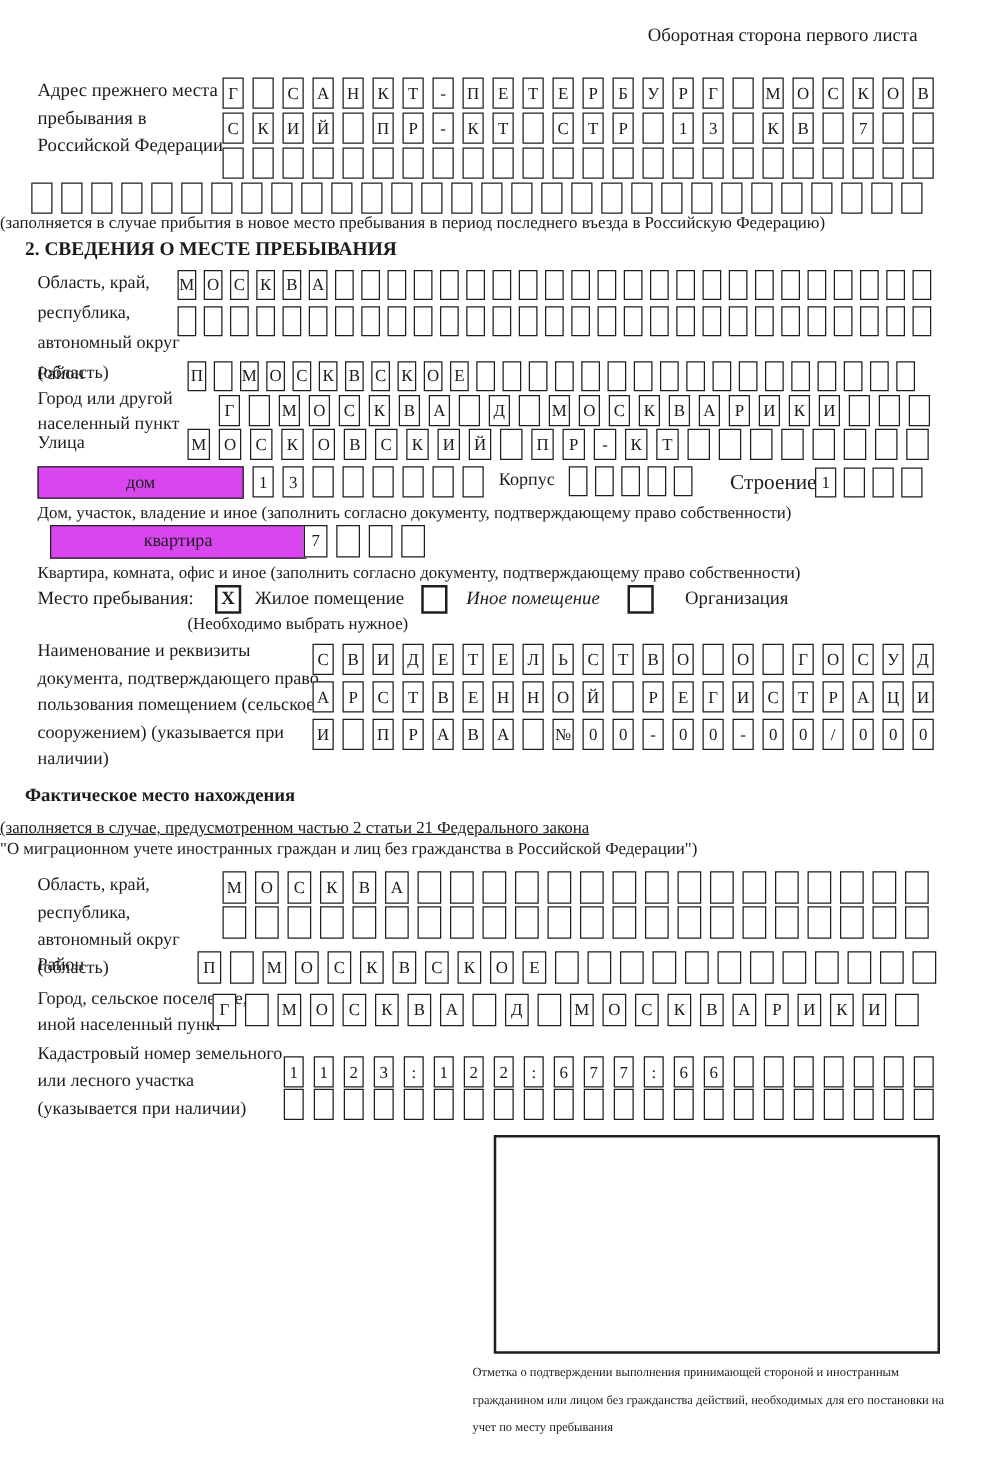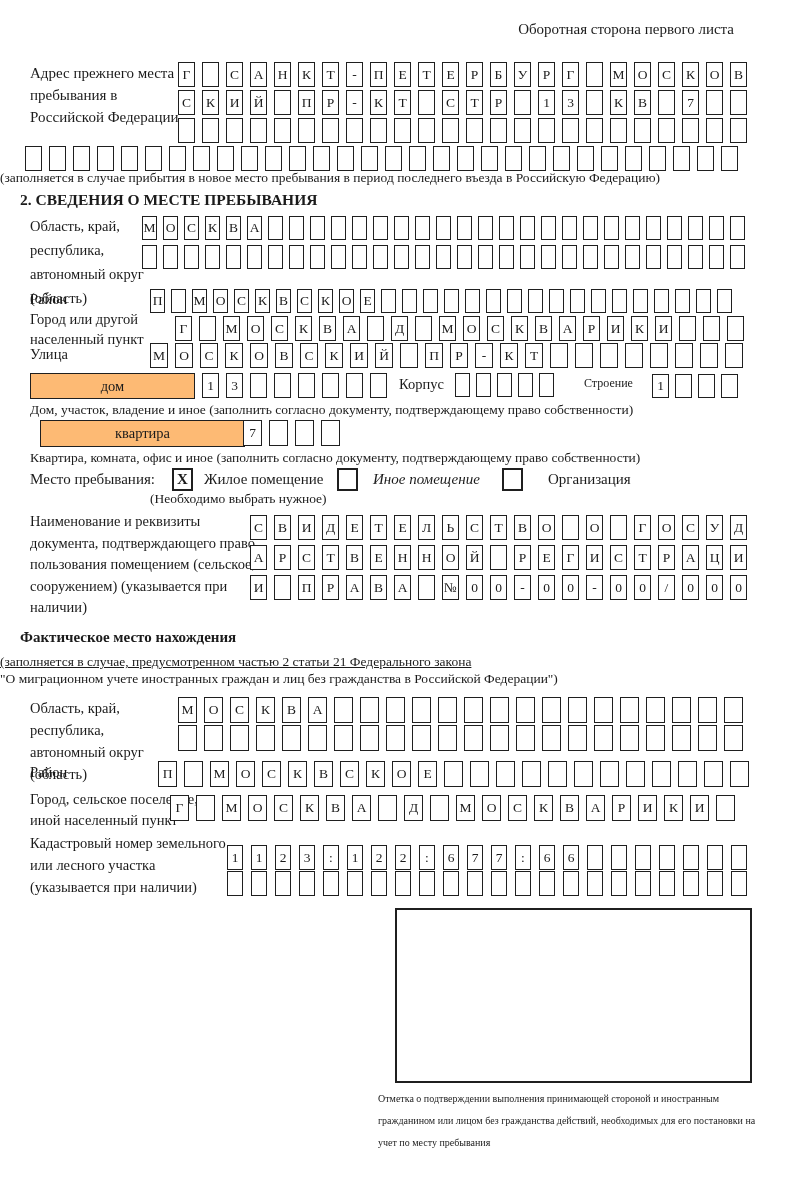--- a/index.html
+++ b/index.html
@@ -14,21 +14,21 @@
   .cells{position:absolute;display:flex;}
   .cells .cell{border:1.5px solid #1f1f1f;background:#fff;box-sizing:border-box;
     display:flex;align-items:center;justify-content:center;
     font-family:"Liberation Serif",serif;font-size:13.5px;line-height:1;flex:none;}
   .sm{gap:6px;}  .sm .cell{width:15px;height:24px;}
   .md{gap:7px;}  .md .cell{width:17px;height:25px;}
   .md2{gap:6px;} .md2 .cell{width:17px;height:24px;}
   .lg{gap:7px;}  .lg .cell{width:18px;height:25px;}
   .xl{gap:7px;}  .xl .cell{width:19px;height:26px;}
   .kd{gap:8px;}  .kd .cell{width:16px;height:25px;}
-  .widebox{position:absolute;border:1.6px solid #1f1f1f;background:#fdba74;box-sizing:border-box;
+  .widebox{position:absolute;border:1.6px solid #1f1f1f;background:#d946ef;box-sizing:border-box;
     display:flex;align-items:center;justify-content:center;font-size:14.5px;}
   .checkbox{position:absolute;width:21px;height:23px;border:2px solid #1f1f1f;background:#fff;
     box-sizing:border-box;display:flex;align-items:center;justify-content:center;
     font-size:15px;font-weight:bold;}
   .stamp{position:absolute;border:2px solid #1f1f1f;background:#fff;box-sizing:border-box;}
 </style>
 </head>
 <body>
 
 <div class="abs" style="top:21px;right:66px;font-size:15px;">Оборотная сторона первого листа</div>
@@ -312,21 +312,21 @@
     <div class="cell"></div>
   </div>
 <div class="abs" style="top:376px;left:399px;font-size:14.5px;">Корпус</div>
 <div class="cells sm" style="top:373px;left:455px;">
     <div class="cell"></div>
     <div class="cell"></div>
     <div class="cell"></div>
     <div class="cell"></div>
     <div class="cell"></div>
   </div>
-<div class="abs" style="top:376px;left:584px;font-size:12px;">Строение</div>
+<div class="abs" style="top:376px;left:584px;font-size:17px;">Строение</div>
 <div class="cells md2" style="top:374px;left:652px;">
     <div class="cell">1</div>
     <div class="cell"></div>
     <div class="cell"></div>
     <div class="cell"></div>
   </div>
 <div class="abs note" style="top:402px;left:30px;">Дом, участок, владение и иное (заполнить согласно документу, подтверждающему право собственности)</div>
 
 <div class="widebox" style="top:420px;left:40px;width:205px;height:27px;">квартира</div>
 <div class="cells xl" style="top:420px;left:243px;">

